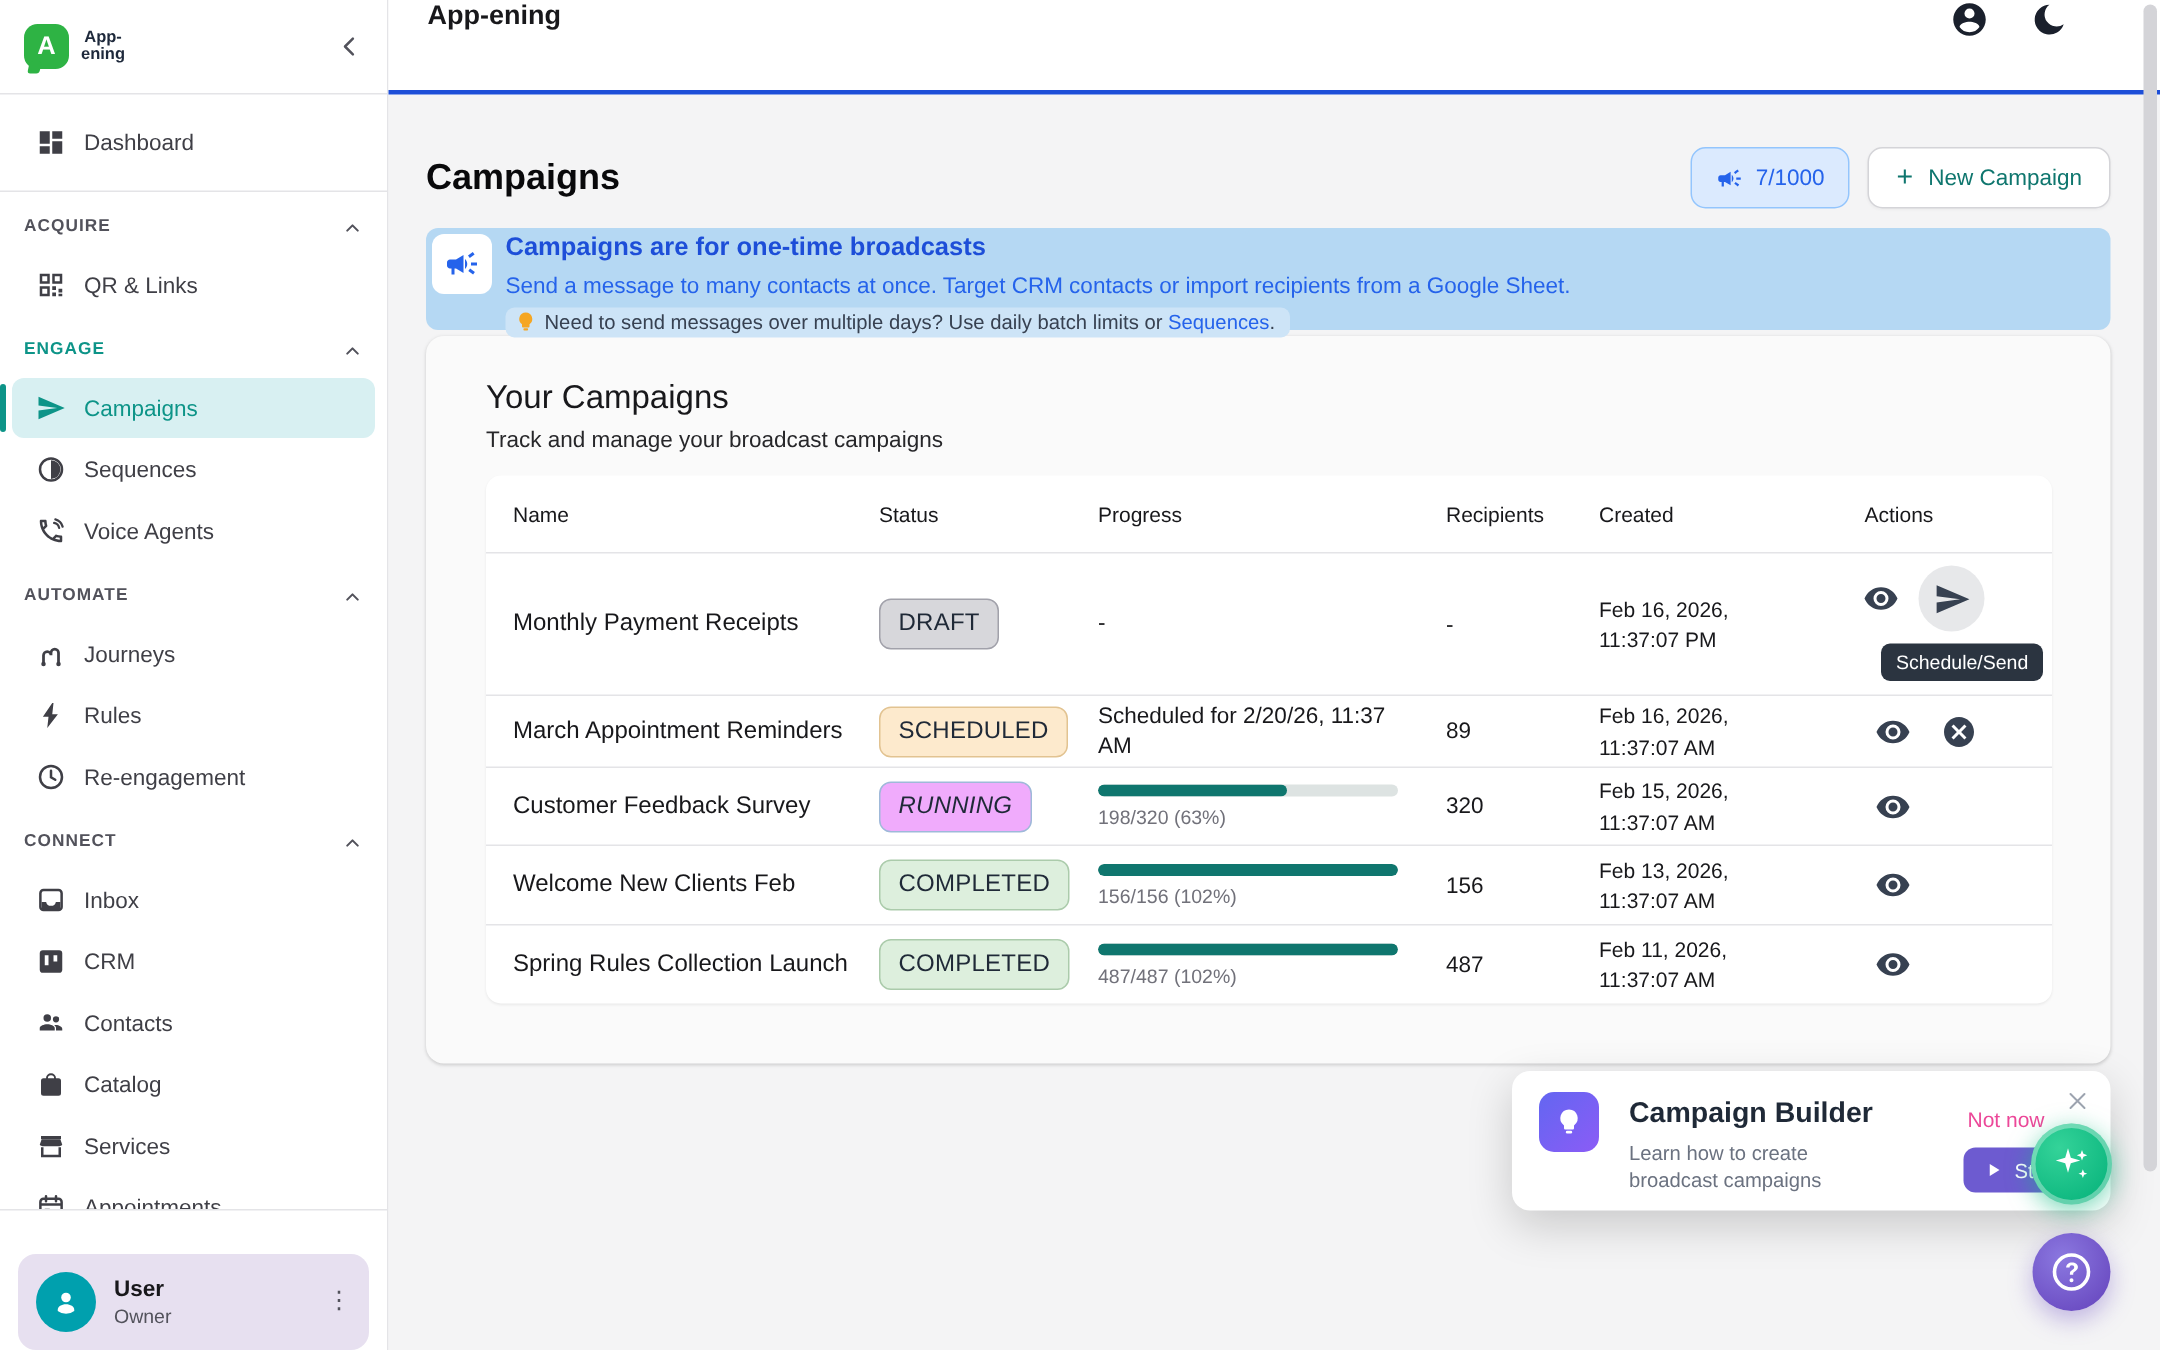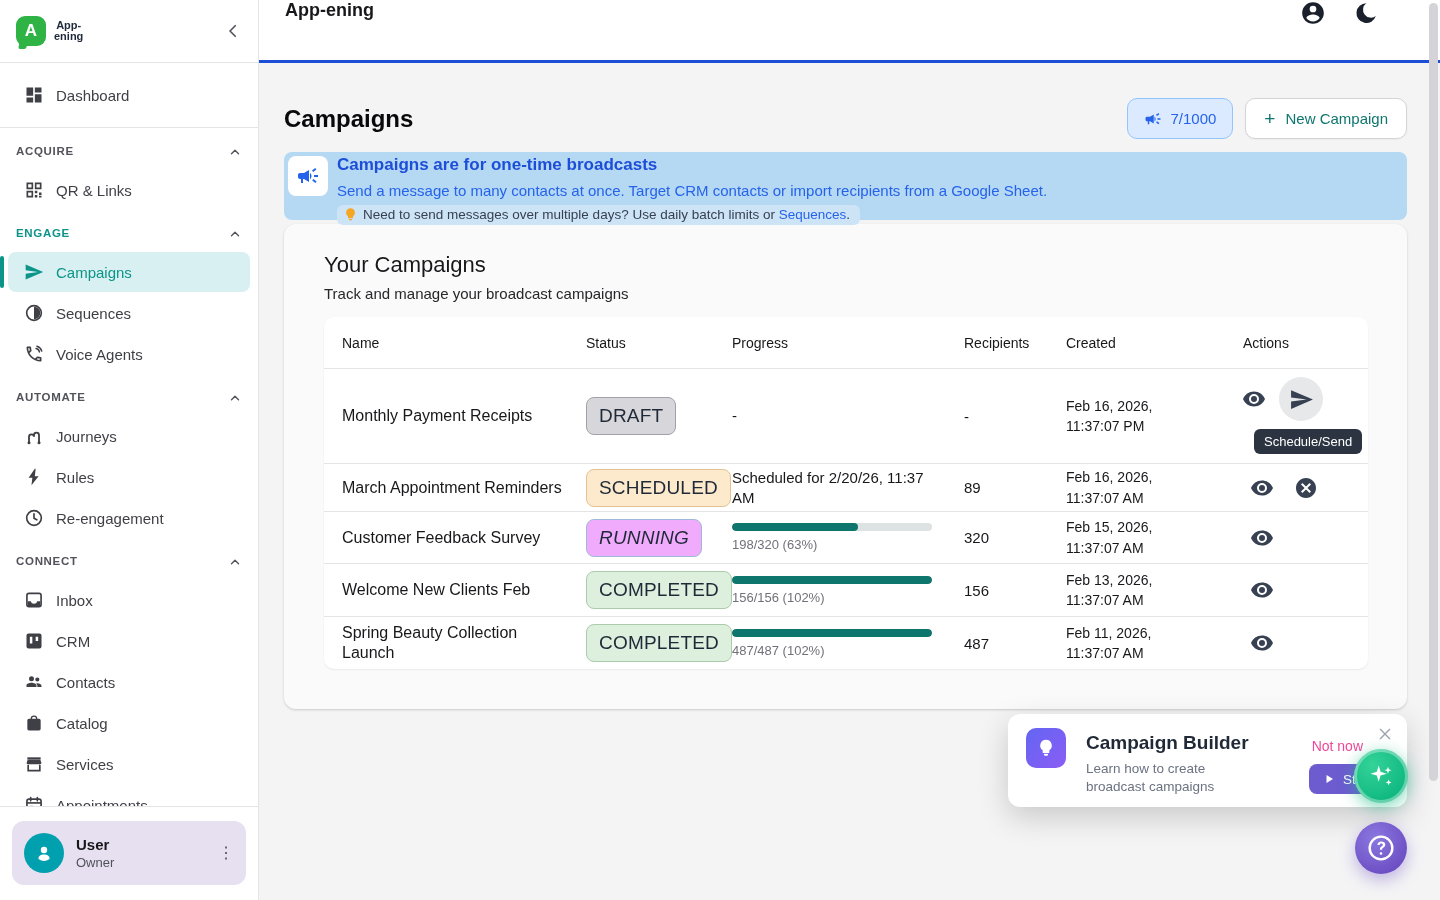--- a/index.html
+++ b/index.html
@@ -18,21 +18,21 @@
   .nav-item { height:40px; margin:0 8px 1px; padding:0 8px 0 16px; border-radius:8px; display:flex; align-items:center; cursor:pointer; position:relative; }
   .nav-item .nicon { width:20px; height:20px; color:#3f3f46; display:flex; margin-right:12px; flex-shrink:0; }
   .nav-item .nlabel { font-size:15px; color:#3f3f46; }
   .nav-item.active { background:#d8f0f2; }
   .nav-item.active::before { content:""; position:absolute; left:-8px; top:4px; bottom:4px; width:4px; background:#0d9488; border-radius:4px; }
   .nav-item.active .nicon, .nav-item.active .nlabel { color:#0d9488; }
   .nav-divider { border-top:1px solid #e4e4e7; margin:12px 0; }
   .sec-head { margin:17px 16px 10px; display:flex; align-items:flex-start; justify-content:space-between; font-size:11.5px; font-weight:bold; letter-spacing:.06em; color:#52525b; height:15px; }
   .sec-head.teal { color:#0d9488; }
   .sec-chev { color:#52525b; display:flex; }
-  .side-user { height:94px; border-top:1px solid #e4e4e7; padding:14px 12px; }
+  .side-user { height:94px; border-top:1px solid #e4e4e7; padding:29px 12px; }
   .user-card { height:64px; background:#e7e0f0; border-radius:12px; display:flex; align-items:center; padding:0 12px; }
   .avatar { width:40px; height:40px; border-radius:50%; background:#00a0ae; color:#fff; display:flex; align-items:center; justify-content:center; flex-shrink:0; }
   .user-meta { margin-left:12px; }
   .user-name { font-size:15px; font-weight:bold; color:#18181b; }
   .user-role { font-size:13px; color:#52525b; margin-top:2px; }
   .user-menu { margin-left:auto; background:none; border:none; color:#52525b; font-size:16px; cursor:pointer; line-height:1; }
 
   
   .main { flex:1; position:relative; background:#f4f4f5; }
   .topbar { height:63px; background:#fff; border-bottom:3px solid #1d4ed8; display:flex; align-items:flex-start; padding:0 62px 0 26px; }
@@ -59,21 +59,21 @@
   .card { margin-top:4px; height:485px; background:#fafafa; border-radius:12px; box-shadow:0 1px 3px rgba(0,0,0,.12), 0 1px 2px rgba(0,0,0,.06); padding:28px 39px 0 40px; }
   .card-title { font-size:22px; font-weight:500; color:#18181b; }
   .card-sub { font-size:15px; color:#27272a; margin-top:7px; }
 
   .tablewrap { margin-top:15px; background:#fff; border-radius:10px; box-shadow:0 1px 2px rgba(0,0,0,.07); position:relative; }
   .trow { display:grid; grid-template-columns:244px 146px 232px 102px 177px 1fr; padding-left:18px; align-items:center; }
   .trow.thead { height:51px; font-size:14px; font-weight:500; color:#18181b; }
   .trow.tr { border-top:1px solid #e4e4e7; }
   .cell { padding-right:18px; }
   .name { font-size:16px; color:#18181b; line-height:1.25; }
-  .badge { display:inline-block; padding:7px 12px; border-radius:8px; font-size:19px; color:#1f2937; border:1px solid; letter-spacing:.01em; }
+  .badge { display:inline-block; padding:7px 12px; border-radius:8px; font-size:16px; color:#1f2937; border:1px solid; letter-spacing:.01em; }
   .st-draft { background:#d7d7db; border-color:#a1a1aa; }
   .st-scheduled { background:#fdeacd; border-color:#e2c391; }
   .st-running { background:#f0abfc; border-color:#9fb9d9;font-style:italic; }
   .st-completed { background:#ddefdd; border-color:#abcbab; }
   .ptext { font-size:15px; color:#18181b; line-height:1.3; }
   .pbar { width:200px; height:8px; background:#dde3e2; border-radius:4px; overflow:hidden; }
   .pfill { height:100%; background:#0f766e; border-radius:4px; }
   .psub { font-size:13px; color:#71717a; margin-top:6px; }
   .recip { font-size:15px; }
   .created { font-size:14px; line-height:1.45; }
@@ -475,21 +475,21 @@
                   <span style="display:flex">
                     <svg viewBox="0 0 24 24" width="24" height="24">
                       <path fill="currentColor" d="M12 4.5C7 4.5 2.73 7.61 1 12c1.73 4.39 6 7.5 11 7.5s9.27-3.11 11-7.5c-1.73-4.39-6-7.5-11-7.5zm0 12.5a5 5 0 110-10 5 5 0 010 10zm0-8a3 3 0 100 6 3 3 0 000-6z"></path>
                     </svg>
                   </span>
                 </button>
             </div>
           </div>
 
           <div class="trow tr row5">
-            <div class="cell name">Spring Beauty Collection Launch</div>
+            <div class="cell name">Spring Rules Collection Launch</div>
             <div class="cell"><span class="badge st-completed">COMPLETED</span></div>
             <div class="cell">
               <div class="pbar">
                   <div class="pfill" style="width: 100%;"></div>
                 </div>
               <div class="psub">487/487 (102%)</div>
             </div>
             <div class="cell recip">487</div>
             <div class="cell created">
               <div>Feb 11, 2026,</div>

